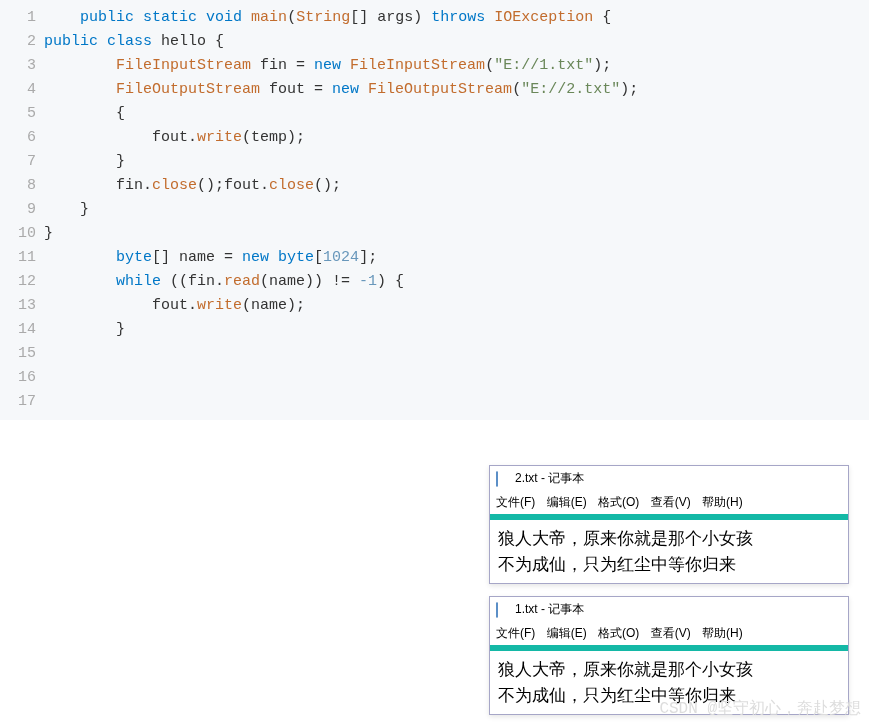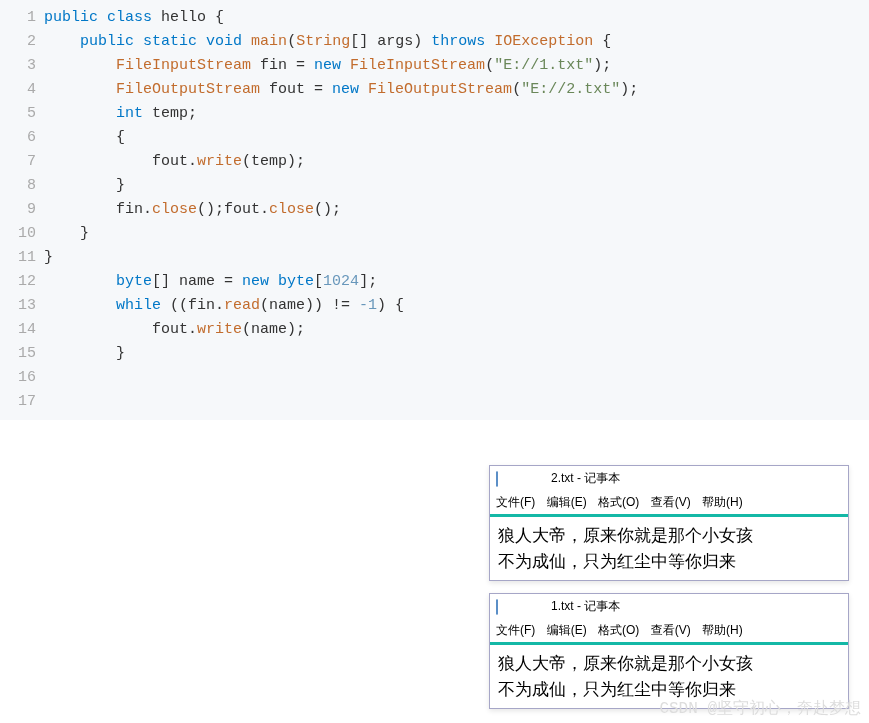--- a/index.html
+++ b/index.html
@@ -18,25 +18,25 @@
     .str { color: #6a8759; }
     .pun { color: #333; }
     .cm { color: #aaa; }
     .plain { color: #333; }
     .throws { color: #0077c7; }
     .exc { color: #c26c2d; }
     .type { color: #c26c2d; }
     .newkw { color: #0077c7; }
     .notepad-area { position: absolute; right: 20px; top: 465px; width: 360px; }
     .notepad { border: 1px solid #a6a6c7; background: #fff; margin-bottom: 12px; box-shadow: 0 2px 5px rgba(0,0,0,0.1); }
-    .titlebar { display: flex; align-items: center; padding: 4px 6px; font-size: 12px; background: #fff; font-family: -apple-system, "Segoe UI", Arial, sans-serif; gap: 36px; }
+    .titlebar { display: flex; align-items: center; padding: 4px 6px; font-size: 12px; background: #fff; font-family: -apple-system, "Segoe UI", Arial, sans-serif; }
     .np-icon { width: 14px; height: 14px; margin-right: 5px; display: inline-block; position: relative; }
     .np-icon-inner { width: 12px; height: 14px; background: linear-gradient(135deg, #d4e7f7 0%, #a5cef0 100%); border: 1px solid #5b8fc7; border-radius: 1px; position: relative; }
     .np-icon-inner::before { content: ""; position: absolute; top: 3px; left: 2px; right: 2px; height: 1px; background: #5b8fc7; box-shadow: 0 2px 0 #5b8fc7, 0 4px 0 #5b8fc7; }
-    .menubar { padding: 3px 6px; font-size: 12px; font-family: -apple-system, "Segoe UI", Arial, sans-serif; border-bottom: 3px solid #14b8a6; }
+    .menubar { padding: 3px 6px; font-size: 12px; font-family: -apple-system, "Segoe UI", Arial, sans-serif; border-bottom: 6px solid #14b8a6; }
     .menubar span { margin-right: 8px; }
     .np-content { padding: 6px 8px; font-size: 17px; font-family: "Microsoft YaHei", SimSun, sans-serif; line-height: 1.5; color: #000; }
     .watermark { position: absolute; right: 8px; bottom: 4px; font-size: 16px; color: #ddd; font-family: Liberation Mono, monospace; }
     .gnum { display: block; }
   </style>
 </head>
 <body>
 
 <div class="code-block">
   <div class="code-area">
@@ -53,25 +53,24 @@
       <span class="gnum">10</span>
       <span class="gnum">11</span>
       <span class="gnum">12</span>
       <span class="gnum">13</span>
       <span class="gnum">14</span>
       <span class="gnum">15</span>
       <span class="gnum">16</span>
       <span class="gnum">17</span>
     </div>
     <div class="code">
+      <div class="line">    <span class="kw">public</span> <span class="kw">static</span> <span class="kw">void</span> <span class="fn">main</span><span class="pun">(</span><span class="type">String</span><span class="pun">[] </span><span class="id">args</span><span class="pun">) </span><span class="throws">throws</span> <span class="exc">IOException</span><span class="pun"> {</span></div>
       <div class="line"><span class="kw">public</span> <span class="kw">class</span> <span class="cls">hello</span><span class="pun"> {</span></div>
-      <div class="line">    <span class="kw">public</span> <span class="kw">static</span> <span class="kw">void</span> <span class="fn">main</span><span class="pun">(</span><span class="type">String</span><span class="pun">[] </span><span class="id">args</span><span class="pun">) </span><span class="throws">throws</span> <span class="exc">IOException</span><span class="pun"> {</span></div>
       <div class="line">        <span class="type">FileInputStream</span><span class="id"> fin </span><span class="pun">= </span><span class="newkw">new</span><span class="type"> FileInputStream</span><span class="pun">(</span><span class="str">"E://1.txt"</span><span class="pun">);</span></div>
       <div class="line">        <span class="type">FileOutputStream</span><span class="id"> fout </span><span class="pun">= </span><span class="newkw">new</span><span class="type"> FileOutputStream</span><span class="pun">(</span><span class="str">"E://2.txt"</span><span class="pun">);</span></div>
-      <div class="line">        <span class="kw">int</span><span class="id"> temp;</span></div>
       <div class="line">        <span class="pun">{</span></div>
       <div class="line">            <span class="id">fout.</span><span class="fn">write</span><span class="pun">(temp);</span></div>
       <div class="line">        <span class="pun">}</span></div>
       <div class="line">        <span class="id">fin.</span><span class="fn">close</span><span class="pun">();fout.</span><span class="fn">close</span><span class="pun">();</span></div>
       <div class="line">    <span class="pun">}</span></div>
       <div class="line"><span class="pun">}</span></div>
       <div class="line">        <span class="kw">byte</span><span class="pun">[] name </span><span class="pun">= </span><span class="newkw">new</span><span class="kw"> byte</span><span class="pun">[</span><span class="num">1024</span><span class="pun">];</span></div>
       <div class="line">        <span class="kw">while</span><span class="pun"> ((fin.</span><span class="fn">read</span><span class="pun">(name)) != </span><span class="num">-1</span><span class="pun">) {</span></div>
       <div class="line">            <span class="id">fout.</span><span class="fn">write</span><span class="pun">(name);</span></div>
       <div class="line">        <span class="pun">}</span></div>

